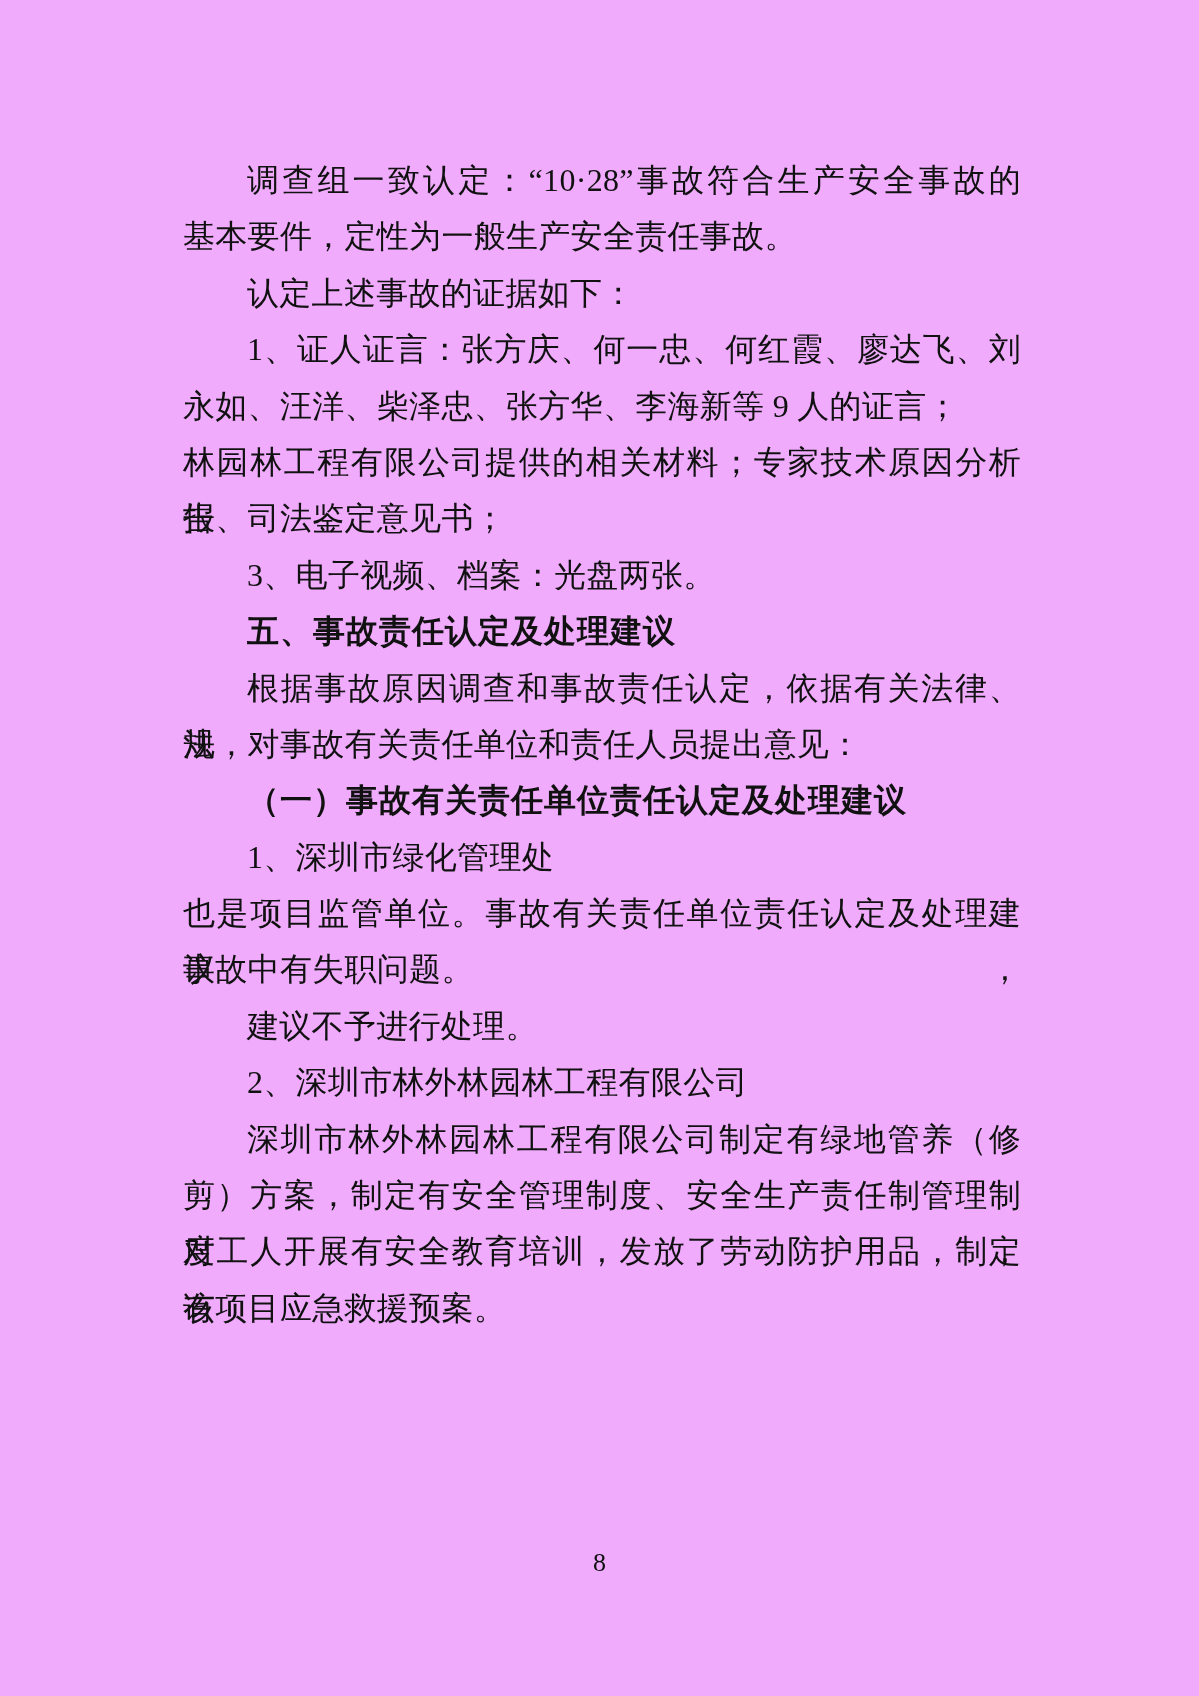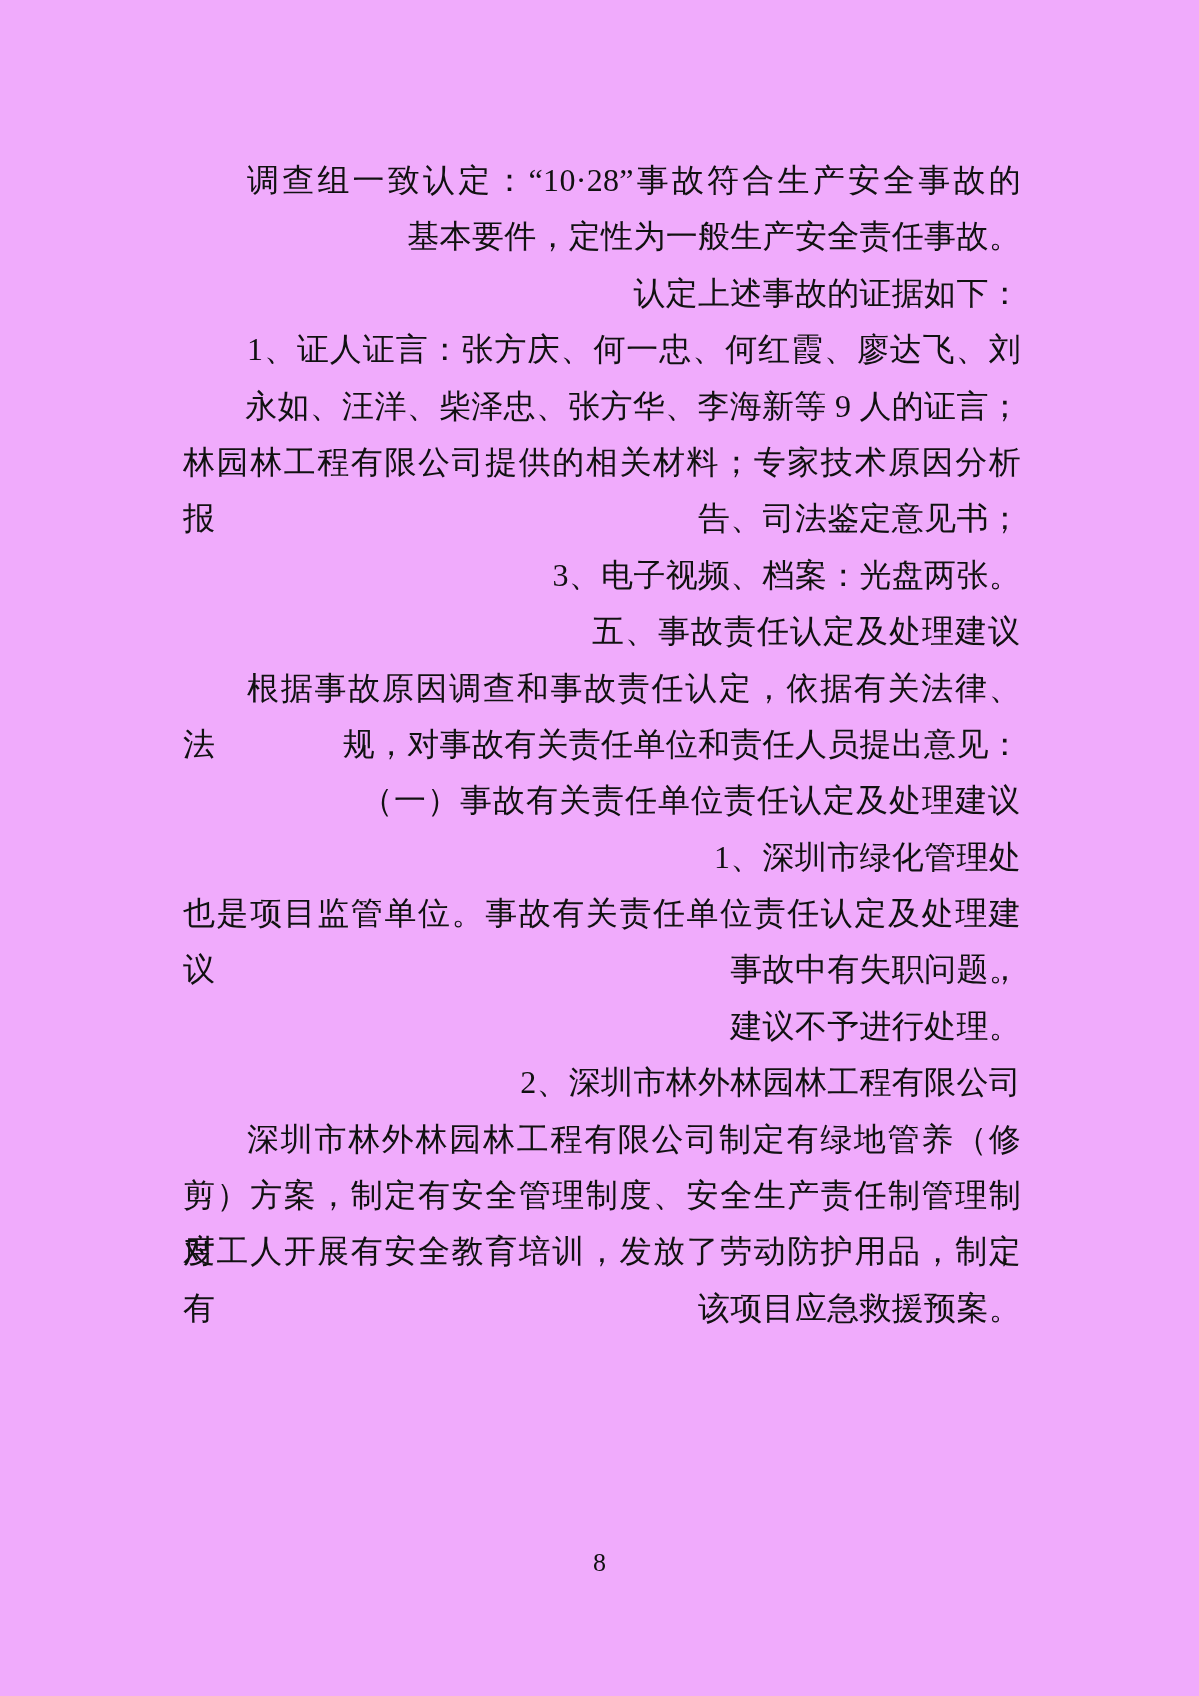--- a/index.html
+++ b/index.html
@@ -20,34 +20,34 @@
     position: absolute;
     left: 183px;
     top: 152px;
     width: 838px;
   }
   .ln {
     height: 56.4px;
     line-height: 56.4px;
     font-size: 32px;
     letter-spacing: 0.3px;
-    text-align: right;
+    text-align: left;
     white-space: nowrap;
   }
   .ln.ind {
     text-indent: 64px;
   }
   .ln.fill {
     white-space: normal;
     text-align: justify;
     text-align-last: justify;
   }
   .ln.hd {
     font-family: "Liberation Sans", sans-serif;
-    font-weight: 400;
+    font-weight: 700;
     letter-spacing: 1px;
   }
   .page-number {
     position: absolute;
     left: 0;
     top: 1546px;
     width: 100%;
     text-align: center;
     font-size: 26px;
     line-height: 34px;

